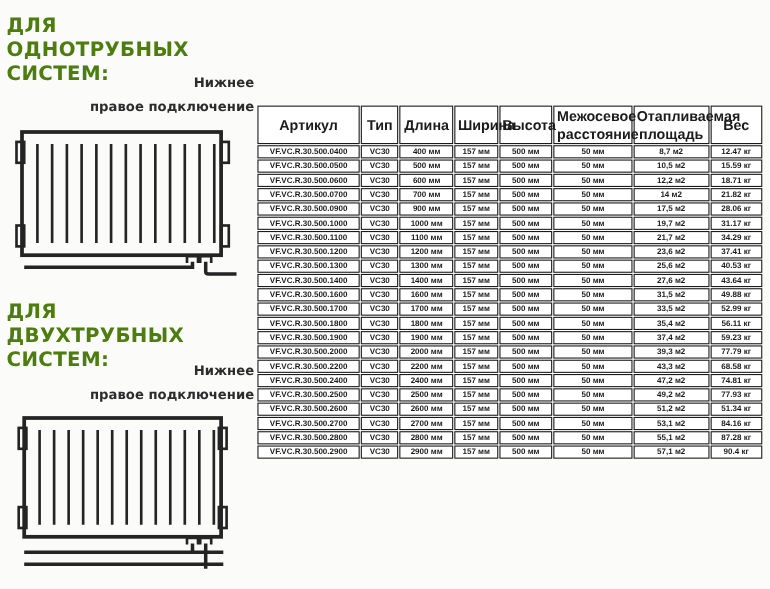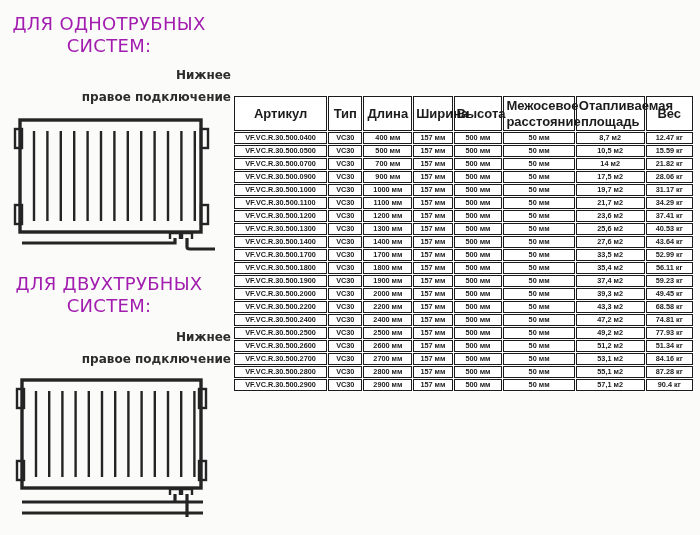--- a/index.html
+++ b/index.html
@@ -4,24 +4,24 @@
 <style>
   html,body{margin:0;padding:0;}
   body{
     width:700px;height:535px;position:relative;overflow:hidden;
     background:#fbfbfa;
     font-family:"Liberation Sans", sans-serif;
     color:#1e1e1e;
   }
   
   .block-title{
-    position:absolute;left:6px;width:206px;text-align:center;
+    position:absolute;left:6px;width:206px;
     font-family:"DejaVu Sans", sans-serif;
-    font-weight:400;font-size:18px;line-height:22px;
-    letter-spacing:.3px;color:#a21caf;
+    font-weight:700;font-size:18px;line-height:22px;
+    letter-spacing:.3px;color:#4d7c0f;
   }
   .t1{top:13px;}
   .t2{top:273px;}
   .sub-title{
     position:absolute;left:11px;width:220px;text-align:right;
     font-family:"DejaVu Sans", sans-serif;
     font-weight:700;font-size:12px;line-height:22px;color:#2c2c2c;
   }
   .s1{top:64px;}
   .s2{top:326px;}
@@ -182,20 +182,30 @@
         <td>VF.VC.R.30.500.0500</td>
         <td>VC30</td>
         <td>500 мм</td>
         <td>157 мм</td>
         <td>500 мм</td>
         <td>50 мм</td>
         <td>10,5 м2</td>
         <td>15.59 кг</td>
       </tr>
       <tr>
+        <td>VF.VC.R.30.500.0600</td>
+        <td>VC30</td>
+        <td>600 мм</td>
+        <td>157 мм</td>
+        <td>500 мм</td>
+        <td>50 мм</td>
+        <td>12,2 м2</td>
+        <td>18.71 кг</td>
+      </tr>
+      <tr>
         <td>VF.VC.R.30.500.0700</td>
         <td>VC30</td>
         <td>700 мм</td>
         <td>157 мм</td>
         <td>500 мм</td>
         <td>50 мм</td>
         <td>14 м2</td>
         <td>21.82 кг</td>
       </tr>
       <tr>
@@ -252,20 +262,30 @@
         <td>VF.VC.R.30.500.1400</td>
         <td>VC30</td>
         <td>1400 мм</td>
         <td>157 мм</td>
         <td>500 мм</td>
         <td>50 мм</td>
         <td>27,6 м2</td>
         <td>43.64 кг</td>
       </tr>
       <tr>
+        <td>VF.VC.R.30.500.1600</td>
+        <td>VC30</td>
+        <td>1600 мм</td>
+        <td>157 мм</td>
+        <td>500 мм</td>
+        <td>50 мм</td>
+        <td>31,5 м2</td>
+        <td>49.88 кг</td>
+      </tr>
+      <tr>
         <td>VF.VC.R.30.500.1700</td>
         <td>VC30</td>
         <td>1700 мм</td>
         <td>157 мм</td>
         <td>500 мм</td>
         <td>50 мм</td>
         <td>33,5 м2</td>
         <td>52.99 кг</td>
       </tr>
       <tr>
@@ -289,21 +309,21 @@
         <td>59.23 кг</td>
       </tr>
       <tr>
         <td>VF.VC.R.30.500.2000</td>
         <td>VC30</td>
         <td>2000 мм</td>
         <td>157 мм</td>
         <td>500 мм</td>
         <td>50 мм</td>
         <td>39,3 м2</td>
-        <td>49.45 кг</td>
+        <td>77.79 кг</td>
       </tr>
       <tr>
         <td>VF.VC.R.30.500.2200</td>
         <td>VC30</td>
         <td>2200 мм</td>
         <td>157 мм</td>
         <td>500 мм</td>
         <td>50 мм</td>
         <td>43,3 м2</td>
         <td>68.58 кг</td>

